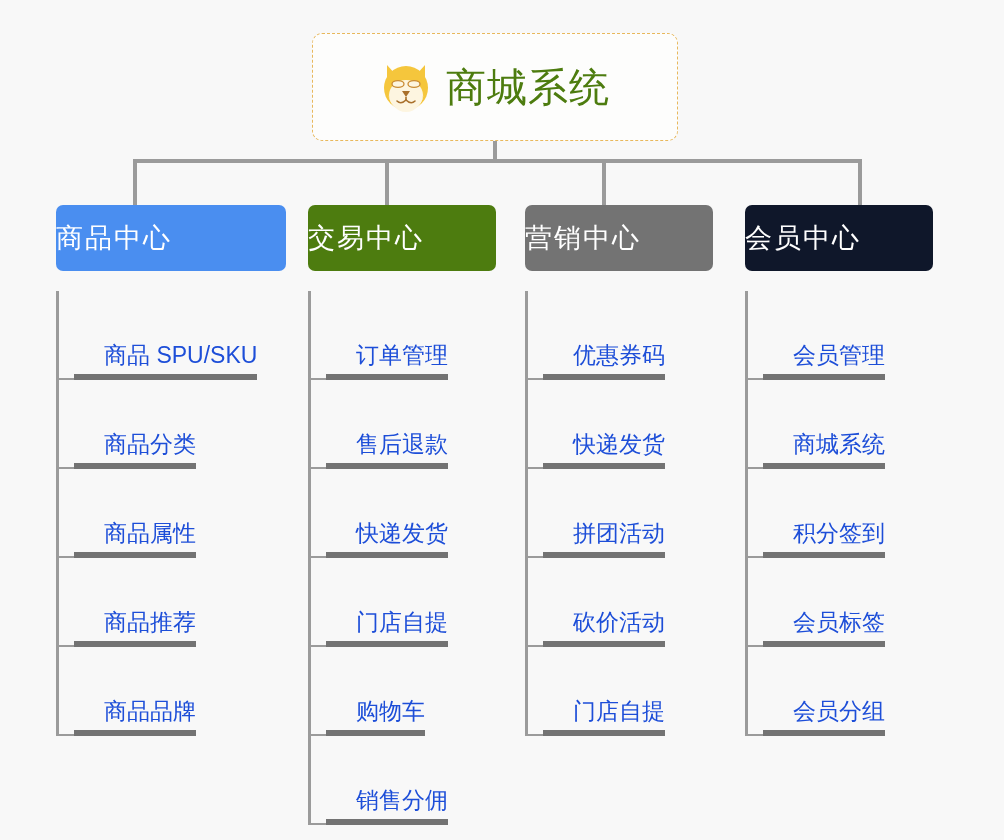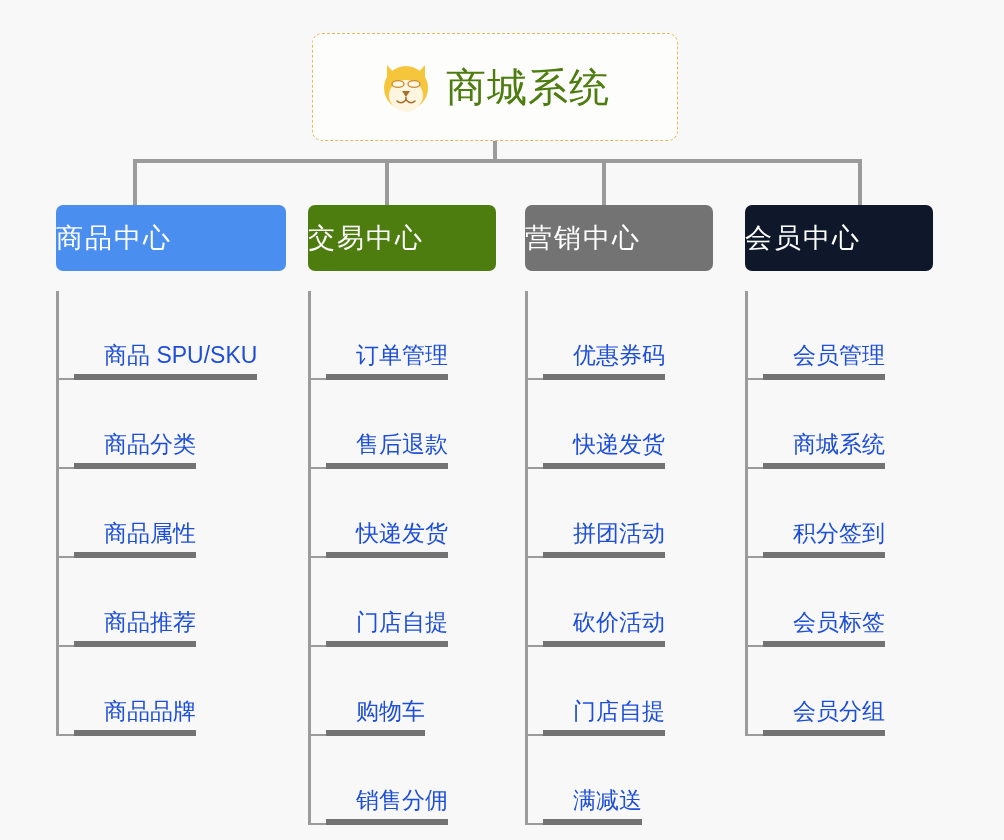--- a/index.html
+++ b/index.html
@@ -214,23 +214,20 @@
         </div>
       <div class="leaf">
           <span class="leaf-label">拼团活动</span>
         </div>
       <div class="leaf">
           <span class="leaf-label">砍价活动</span>
         </div>
       <div class="leaf">
           <span class="leaf-label">门店自提</span>
         </div>
-      <div class="leaf">
-          <span class="leaf-label">满减送</span>
-        </div>
     </div>
   </div>
 
   <div class="branch branch-3">
     <div class="cat-header" style="background:#0f172a;">
       <span>会员中心</span>
     </div>
     <div class="leaf-list">
       <div class="leaf">
           <span class="leaf-label">会员管理</span>

